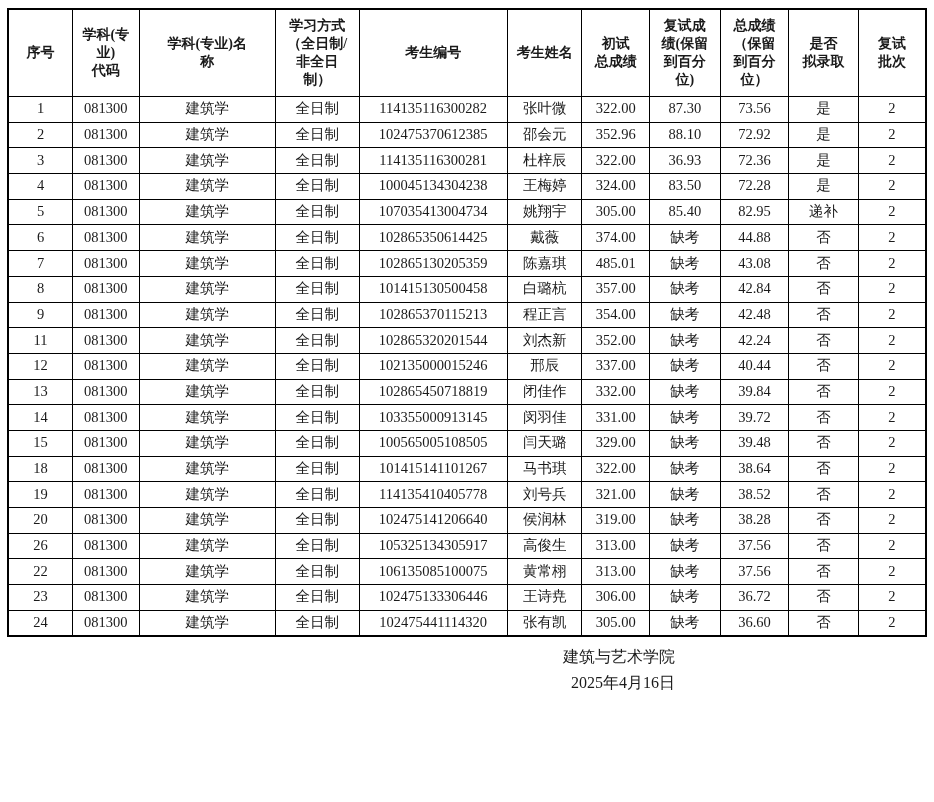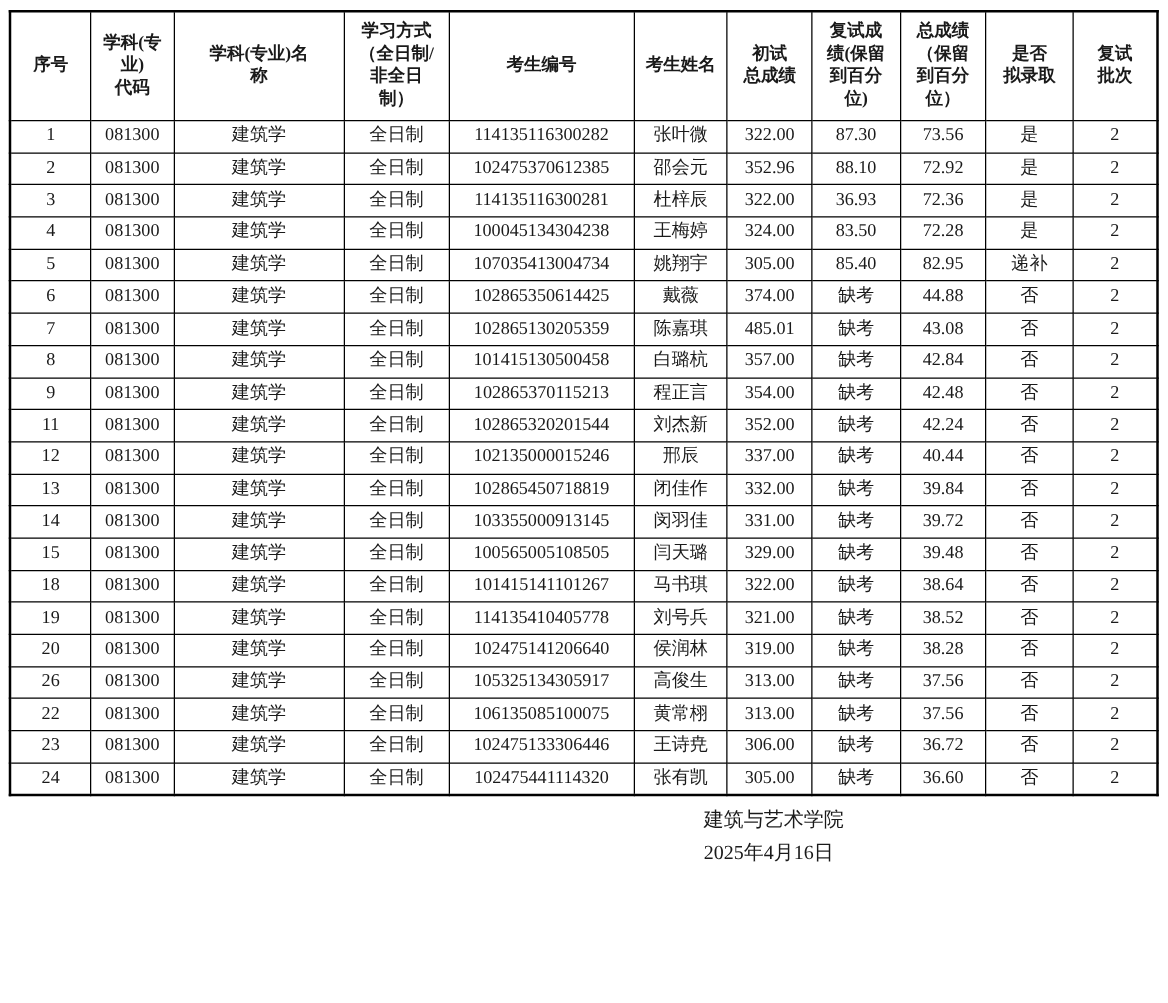--- a/index.html
+++ b/index.html
@@ -49,21 +49,21 @@
     position: relative;
     width: 920px;
     height: 60px;
     margin-top: 7px;
   }
   .footer-inner {
     position: absolute;
     left: 612px;
     top: 0;
     transform: translateX(-50%);
-    text-align: left;
+    text-align: right;
     font-size: 16px;
     line-height: 26px;
     white-space: nowrap;
   }
 </style>
 </head>
 <body>
 
 <div class="page">
 

